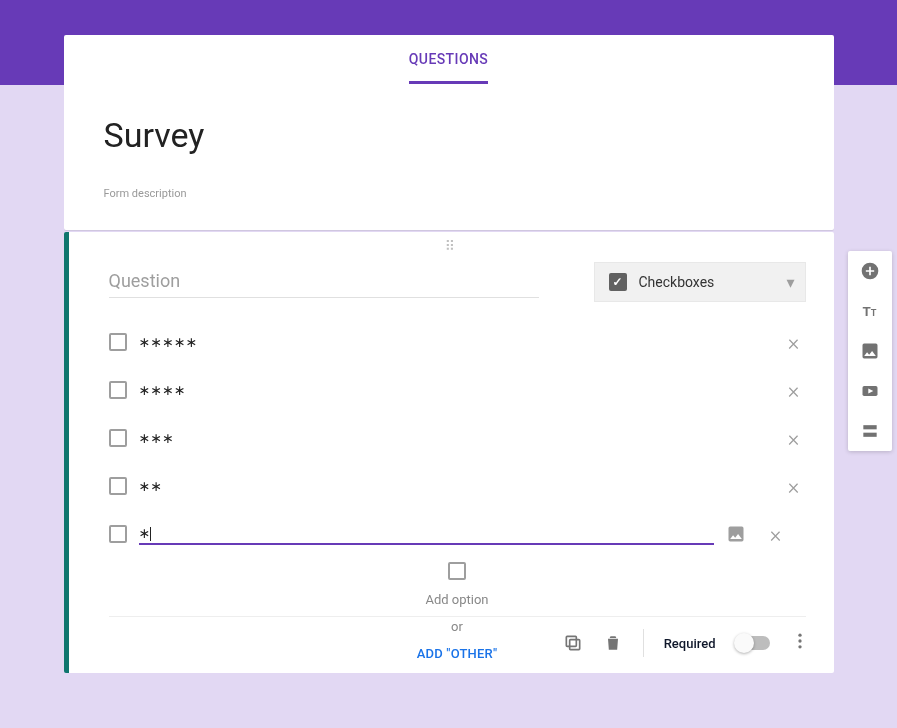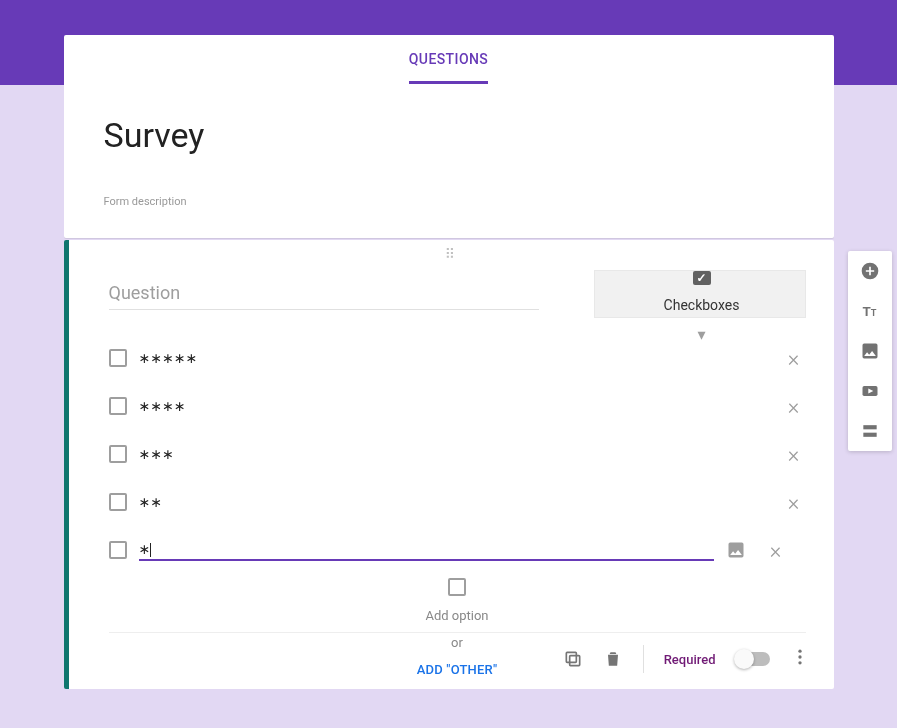--- a/index.html
+++ b/index.html
@@ -5,49 +5,49 @@
   * { box-sizing: border-box; margin: 0; padding: 0; font-family: Roboto, Arial, sans-serif; }
   body { background: #e2d8f3; }
   .topbar { background: #673ab7; height: 85px; }
   .container { width: 770px; margin: 0 auto; position: relative; }
   .card { background: #fff; border-radius: 2px; }
   .tabs-card { margin-top: -50px; box-shadow: 0 1px 0 rgba(0,0,0,0.08); }
   .tabs { display: flex; justify-content: center; height: 50px; align-items: center; }
   .tab { font-size: 14px; font-weight: 500; letter-spacing: .4px; color: #777; padding: 14px 0; cursor: pointer; }
   .tab.active { color: #673ab7; border-bottom: 3px solid #673ab7; }
   .header-section { padding: 30px 40px 30px 40px; }
-  .title { font-size: 34px; font-weight: 400; color: #222; margin-bottom: 40px; }
+  .title { font-size: 34px; font-weight: 400; color: #222; margin-bottom: 32px; }
   .desc { font-size: 11px; color: #999; }
   .question-card { border-left: 5px solid #0f766e; margin-top: 2px; padding-bottom: 10px; position: relative; }
   .drag-handle { text-align: center; color: #bdbdbd; padding: 6px 0 0 0; letter-spacing: 2px; font-size: 12px; }
   .drag-handle span::before { content: "⠿"; font-size: 14px; color: #c0c0c0; }
   .q-header { display: flex; align-items: center; padding: 8px 28px 6px 40px; gap: 20px; }
   .q-title { flex: 1; max-width: 430px; font-size: 18px; color: #9e9e9e; border-bottom: 1px solid #e0e0e0; padding: 4px 0 6px 0; }
-  .type-selector { width: 212px; height: 48px; background: #f1f1f1; border: 1px solid #e8e8e8; display: flex; align-items: center; padding: 0 10px 0 14px; gap: 12px; cursor: pointer; margin-left: auto; flex-direction: column; }
+  .type-selector { width: 212px; height: 40px; background: #f1f1f1; border: 1px solid #e8e8e8; display: flex; align-items: center; padding: 0 10px 0 14px; gap: 12px; cursor: pointer; margin-left: auto; }
   .type-selector .cb-icon { width: 18px; height: 18px; background: #616161; border-radius: 2px; display: flex; align-items: center; justify-content: center; }
   .type-selector .cb-icon::after { content: "✓"; color: #fff; font-size: 12px; font-weight: bold; }
   .type-selector .lbl { font-size: 14px; color: #333; flex: 1; }
   .type-selector .chev { color: #9e9e9e; }
   .options { padding: 10px 28px 4px 40px; }
   .opt-row { display: flex; align-items: center; height: 48px; gap: 12px; }
   .cb-empty { width: 18px; height: 18px; border: 2px solid #9e9e9e; border-radius: 2px; flex-shrink: 0; }
   .opt-text { font-size: 14px; color: #222; flex: 1; padding: 2px 0; }
   .opt-text.editing { border-bottom: 2px solid #673ab7; max-width: 575px; }
   .opt-text.editing .cursor { border-right: 1px solid #222; display: inline-block; height: 14px; vertical-align: middle; }
   .remove-x { color: #9e9e9e; font-size: 22px; font-weight: 300; cursor: pointer; width: 24px; text-align: center; }
   .img-icon { color: #9e9e9e; margin-right: 6px; cursor: pointer; }
   .img-icon svg, .remove-x svg { display: block; }
   .add-row { display: flex; align-items: center; height: 40px; gap: 12px; padding: 0 28px 0 40px; flex-direction: column; }
   .add-text { font-size: 13px; color: #888; }
   .add-other { font-size: 13px; font-weight: 500; color: #1a73e8; cursor: pointer; letter-spacing: .2px; }
   .divider { border-top: 1px solid #eee; margin: 14px 28px 0 40px; }
   .footer { display: flex; align-items: center; justify-content: flex-end; padding: 12px 24px 6px 40px; gap: 20px; }
   .footer .ico { color: #757575; cursor: pointer; display: flex; }
   .footer .sep { width: 1px; height: 28px; background: #e0e0e0; }
-  .req-label { font-size: 13px; font-weight: 500; color: #701a75; }
+  .req-label { font-size: 13px; font-weight: 500; color: #0f172a; }
   .toggle { width: 34px; height: 14px; background: #bdbdbd; border-radius: 10px; position: relative; cursor: pointer; }
   .toggle .knob { width: 20px; height: 20px; background: #fafafa; border-radius: 50%; position: absolute; top: -3px; left: -2px; box-shadow: 0 1px 3px rgba(0,0,0,.3); }
   .more-dots { color: #757575; cursor: pointer; }
   
   .sidebar { position: absolute; right: -58px; top: 216px; width: 44px; background: #fff; border-radius: 2px; box-shadow: 0 1px 4px rgba(0,0,0,.18); display: flex; flex-direction: column; align-items: center; padding: 10px 0; gap: 20px; }
   .sidebar .sico { color: #727272; cursor: pointer; display: flex; justify-content: center; }
   .sidebar svg { width: 20px; height: 20px; }
 </style>
 </head>
 <body>

